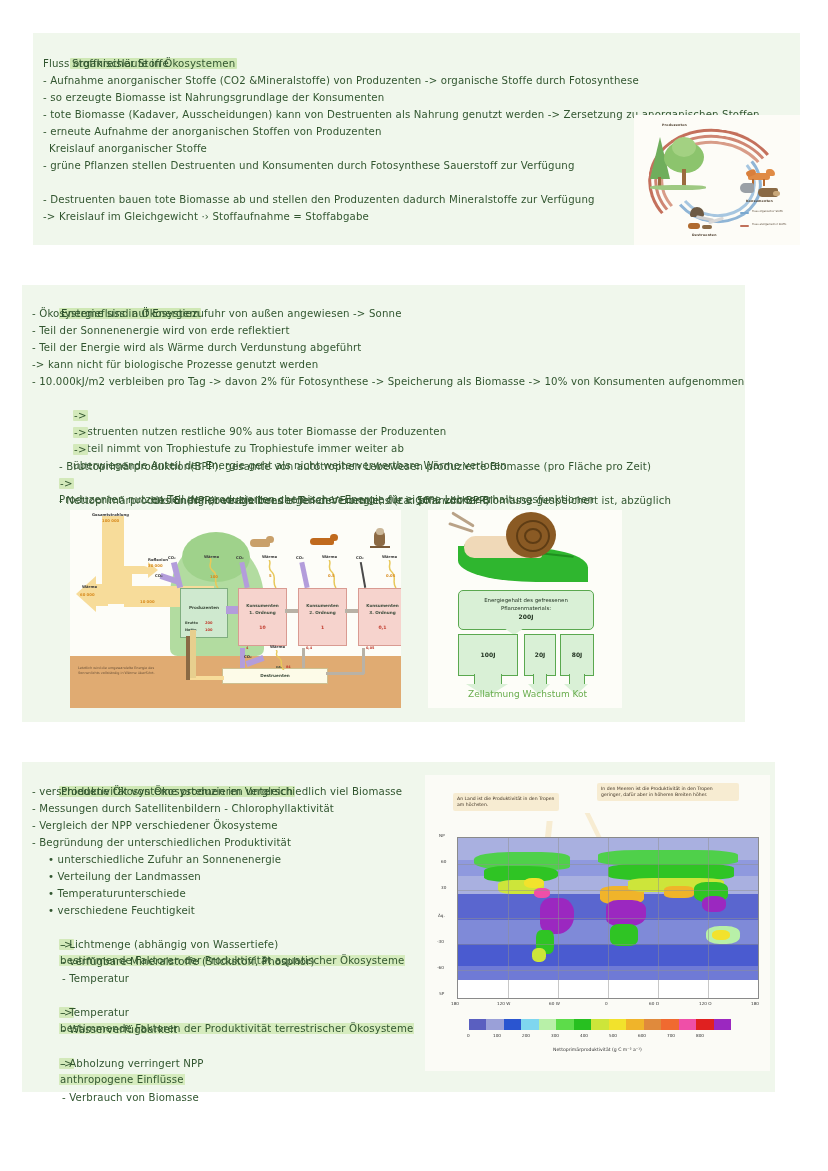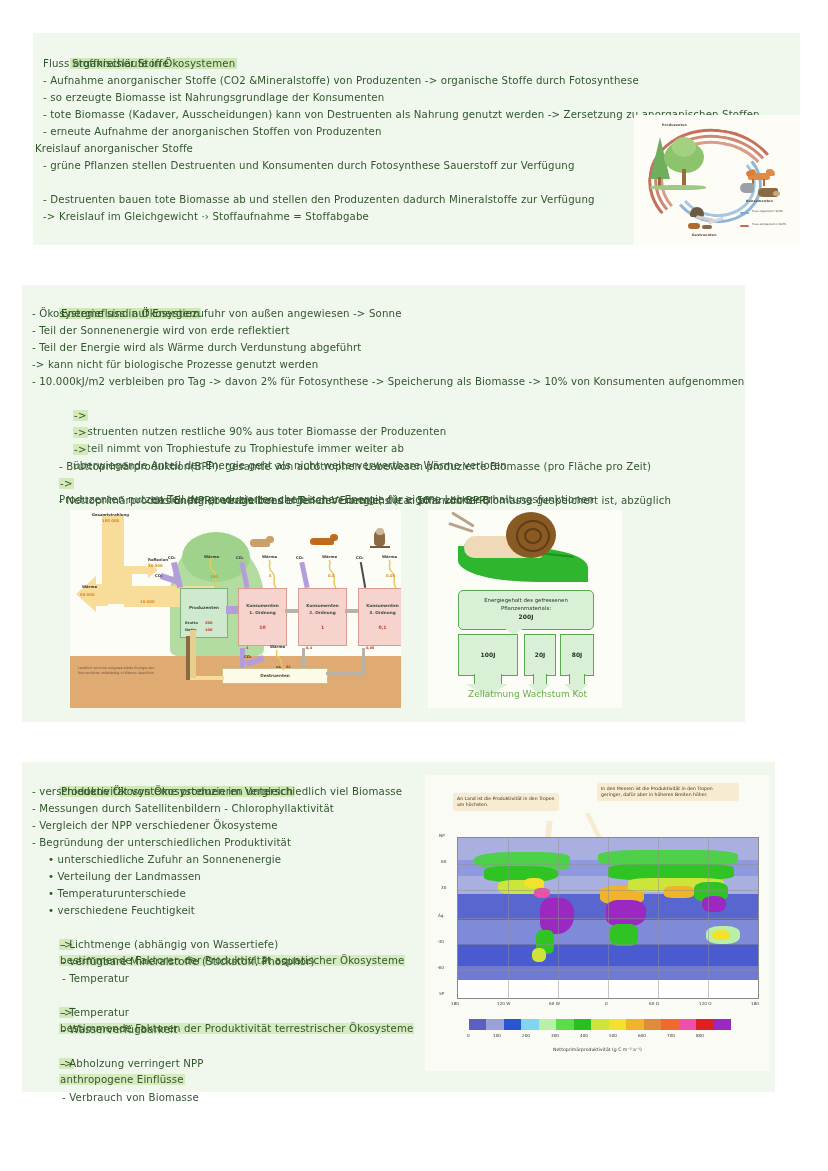--- a/index.html
+++ b/index.html
@@ -96,21 +96,21 @@
   <div class="block" style="left:33px;top:33px;width:767px;height:212px;">
     <div class="inner">
       <div class="line" style="position:absolute;left:10px;top:6px;">
         <span class="hl">Stoffkreisläufe in Ökosystemen</span>
       </div>
       <div class="line" style="position:absolute;left:10px;top:23px;">Fluss organischer Stoffe</div>
       <div class="line" style="position:absolute;left:10px;top:40px;">- Aufnahme anorganischer Stoffe (CO2 &amp;Mineralstoffe) von Produzenten -&gt; organische Stoffe durch Fotosynthese</div>
       <div class="line" style="position:absolute;left:10px;top:57px;">- so erzeugte Biomasse ist Nahrungsgrundlage der Konsumenten</div>
       <div class="line" style="position:absolute;left:10px;top:74px;">- tote Biomasse (Kadaver, Ausscheidungen) kann von Destruenten als Nahrung genutzt werden -&gt; Zersetzung zu anorganischen Stoffen</div>
       <div class="line" style="position:absolute;left:10px;top:91px;">- erneute Aufnahme der anorganischen Stoffen von Produzenten</div>
-      <div class="line" style="position:absolute;left:2px;top:108px;">Kreislauf anorganischer Stoffe</div>
+      <div class="line" style="position:absolute;left:16px;top:108px;">Kreislauf anorganischer Stoffe</div>
       <div class="line" style="position:absolute;left:10px;top:125px;">- grüne Pflanzen stellen Destruenten und Konsumenten durch Fotosynthese Sauerstoff zur Verfügung</div>
       <div class="line" style="position:absolute;left:10px;top:159px;">- Destruenten bauen tote Biomasse ab und stellen den Produzenten dadurch Mineralstoffe zur Verfügung</div>
       <div class="line" style="position:absolute;left:10px;top:176px;">-&gt; Kreislauf im Gleichgewicht ·› Stoffaufnahme = Stoffabgabe</div>
 
       <div class="cycleimg" style="left:601px;top:82px;width:166px;height:130px;">
 
         <div class="cyc-arc" style="left:14px;top:14px;width:128px;height:104px;border-width:3px;border-color:#c4705c transparent transparent #c4705c;transform:rotate(8deg);"></div>
         <div class="cyc-arc" style="left:20px;top:20px;width:116px;height:92px;border-width:3px;border-color:#cf8673 transparent transparent #cf8673;transform:rotate(8deg);"></div>
         <div class="cyc-arc" style="left:26px;top:26px;width:104px;height:80px;border-width:3px;border-color:#d89c88 transparent transparent #d89c88;transform:rotate(8deg);"></div>
 

